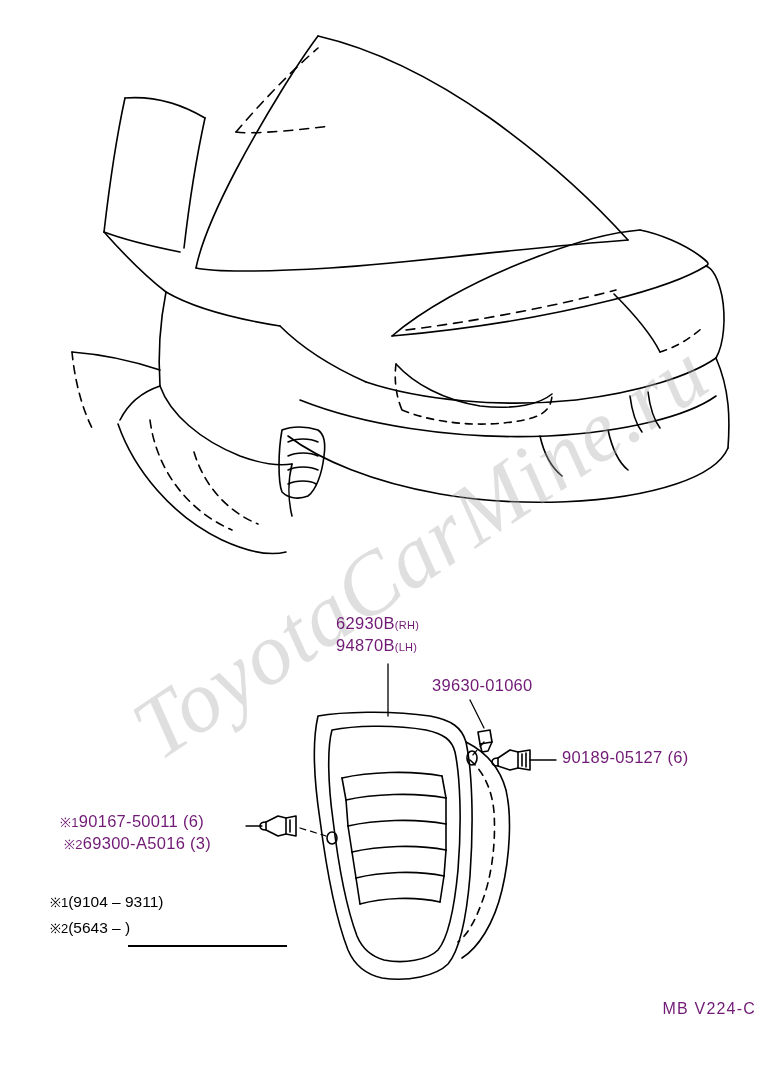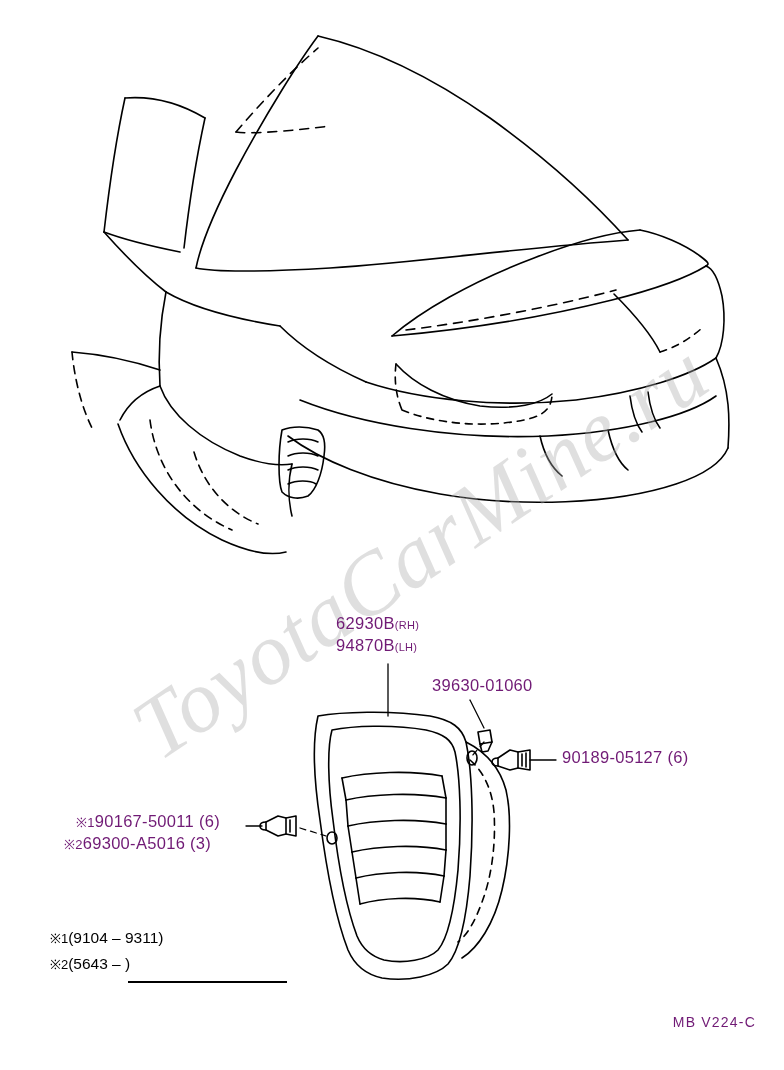--- a/index.html
+++ b/index.html
@@ -51,33 +51,33 @@
     transform: rotate(-34deg);
     transform-origin: 50% 50%;
     display: flex;
     align-items: center;
     justify-content: center;
     letter-spacing: 1px;
   }
   .footer-code {
     position: absolute;
     right: 28px;
-    bottom: 40px;
-    font-size: 14px;
+    bottom: 52px;
+    font-size: 16px;
     letter-spacing: 1.2px;
   }
   .note-line {
     position: absolute;
     font-size: 15.5px;
     white-space: nowrap;
   }
   .legend-box {
     position: absolute;
     left: 50px;
-    top: 929px;
+    top: 893px;
     width: 190px;
     height: 54px;
     text-align: center;
   }
   .legend-underline {
     position: absolute;
     left: 78px;
     width: 159px;
     height: 1.5px;
     background: #000;
@@ -216,21 +216,21 @@
   <div class="watermark">ToyotaCarMine.ru</div>
 
   <div class="lbl lbl-main" style="left:336px; top:614px;"><span>62930B</span><span class="lbl-sub">(RH)</span></div>
 
   <div class="lbl lbl-main" style="left:336px; top:636px;"><span>94870B</span><span class="lbl-sub">(LH)</span></div>
 
   <div class="lbl lbl-main" style="left:432px; top:676px;">39630-01060</div>
 
   <div class="lbl lbl-main" style="left:562px; top:748px;"><span>90189-05127</span>&nbsp;<span>(6)</span></div>
 
-  <div class="lbl lbl-main" style="left:76px; top:812px;"><span class="mark">※1</span><span>90167-50011</span>&nbsp;<span>(6)</span></div>
+  <div class="lbl lbl-main" style="left:60px; top:812px;"><span class="mark">※1</span><span>90167-50011</span>&nbsp;<span>(6)</span></div>
 
   <div class="lbl lbl-main" style="left:64px; top:834px;"><span class="mark">※2</span><span>69300-A5016</span>&nbsp;<span>(3)</span></div>
 
   <div class="legend-box">
     <div class="note-line" style="left:0px; top:0px;"><span class="mark">※1</span><span>(9104 – 9311)</span></div>
     <div class="note-line" style="left:0px; top:26px;"><span class="mark">※2</span><span>(5643 –          )</span></div>
     <div class="legend-underline" style="top:52px;"></div>
   </div>
 
   <div class="lbl footer-code">MB V224-C</div>

